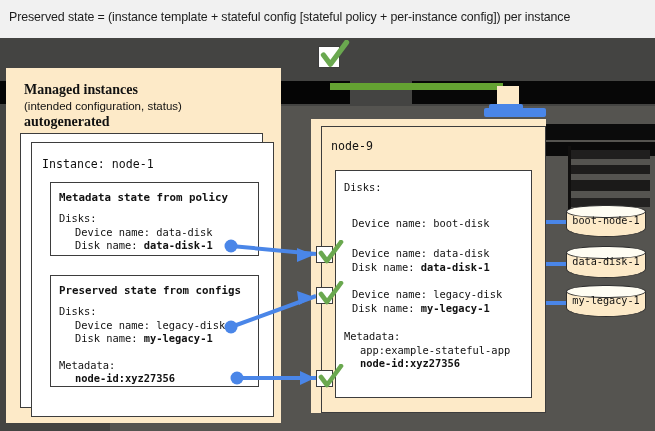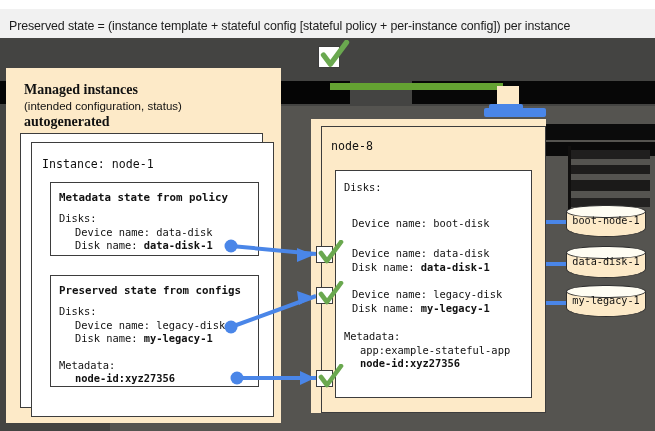--- a/index.html
+++ b/index.html
@@ -9,21 +9,21 @@
   body {
     width: 655px; height: 431px;
     position: relative;
     overflow: hidden;
     font-family: "Liberation Sans", sans-serif;
   }
   #root { position: absolute; inset: 0; }
 
   
   .caption-bar {
-    position: absolute; left: 0; top: 9px;
+    position: absolute; left: 0; top: 0;
     width: 655px; height: 38px;
     background: #f1f1f1;
     border-bottom: 6px solid #4d7c0f;
   }
   .caption-text {
     position: absolute; left: 9px; top: 10px;
     font-size: 12.4px; color: #1c1c1c;
     letter-spacing: -0.1px;
     white-space: nowrap;
   }
@@ -227,21 +227,21 @@
     <div class="mono" style="padding-left:16px;">Device name: legacy-disk</div>
     <div class="mono" style="padding-left:16px;"><span>Disk name: </span><span class="mono b">my-legacy-1</span></div>
     <div class="mono" style="height:13px;"></div>
     <div class="mono">Metadata:</div>
     <div class="mono b" style="padding-left:16px;">node-id:xyz27356</div>
   </div>
 
   <div class="panel-beige" style="left:311px; top:119px; width:235px; height:294px;"></div>
   <div class="box-beige" style="left:321px; top:126px; width:225px; height:287px;"></div>
 
-  <div class="mono-title" style="position:absolute; left:331px; top:139px;">node-8</div>
+  <div class="mono-title" style="position:absolute; left:331px; top:139px;">node-9</div>
 
   <div class="box-white" style="left:335px; top:170px; width:197px; height:228px;"></div>
 
   <div class="mono" style="position:absolute; left:344px; top:181px;">Disks:</div>
 
   <div style="position:absolute; left:352px; top:205px;margin-top:12px;">
     <div class="mono">Device name: boot-disk</div>
   </div>
 
   <div style="position:absolute; left:352px; top:247px;">

